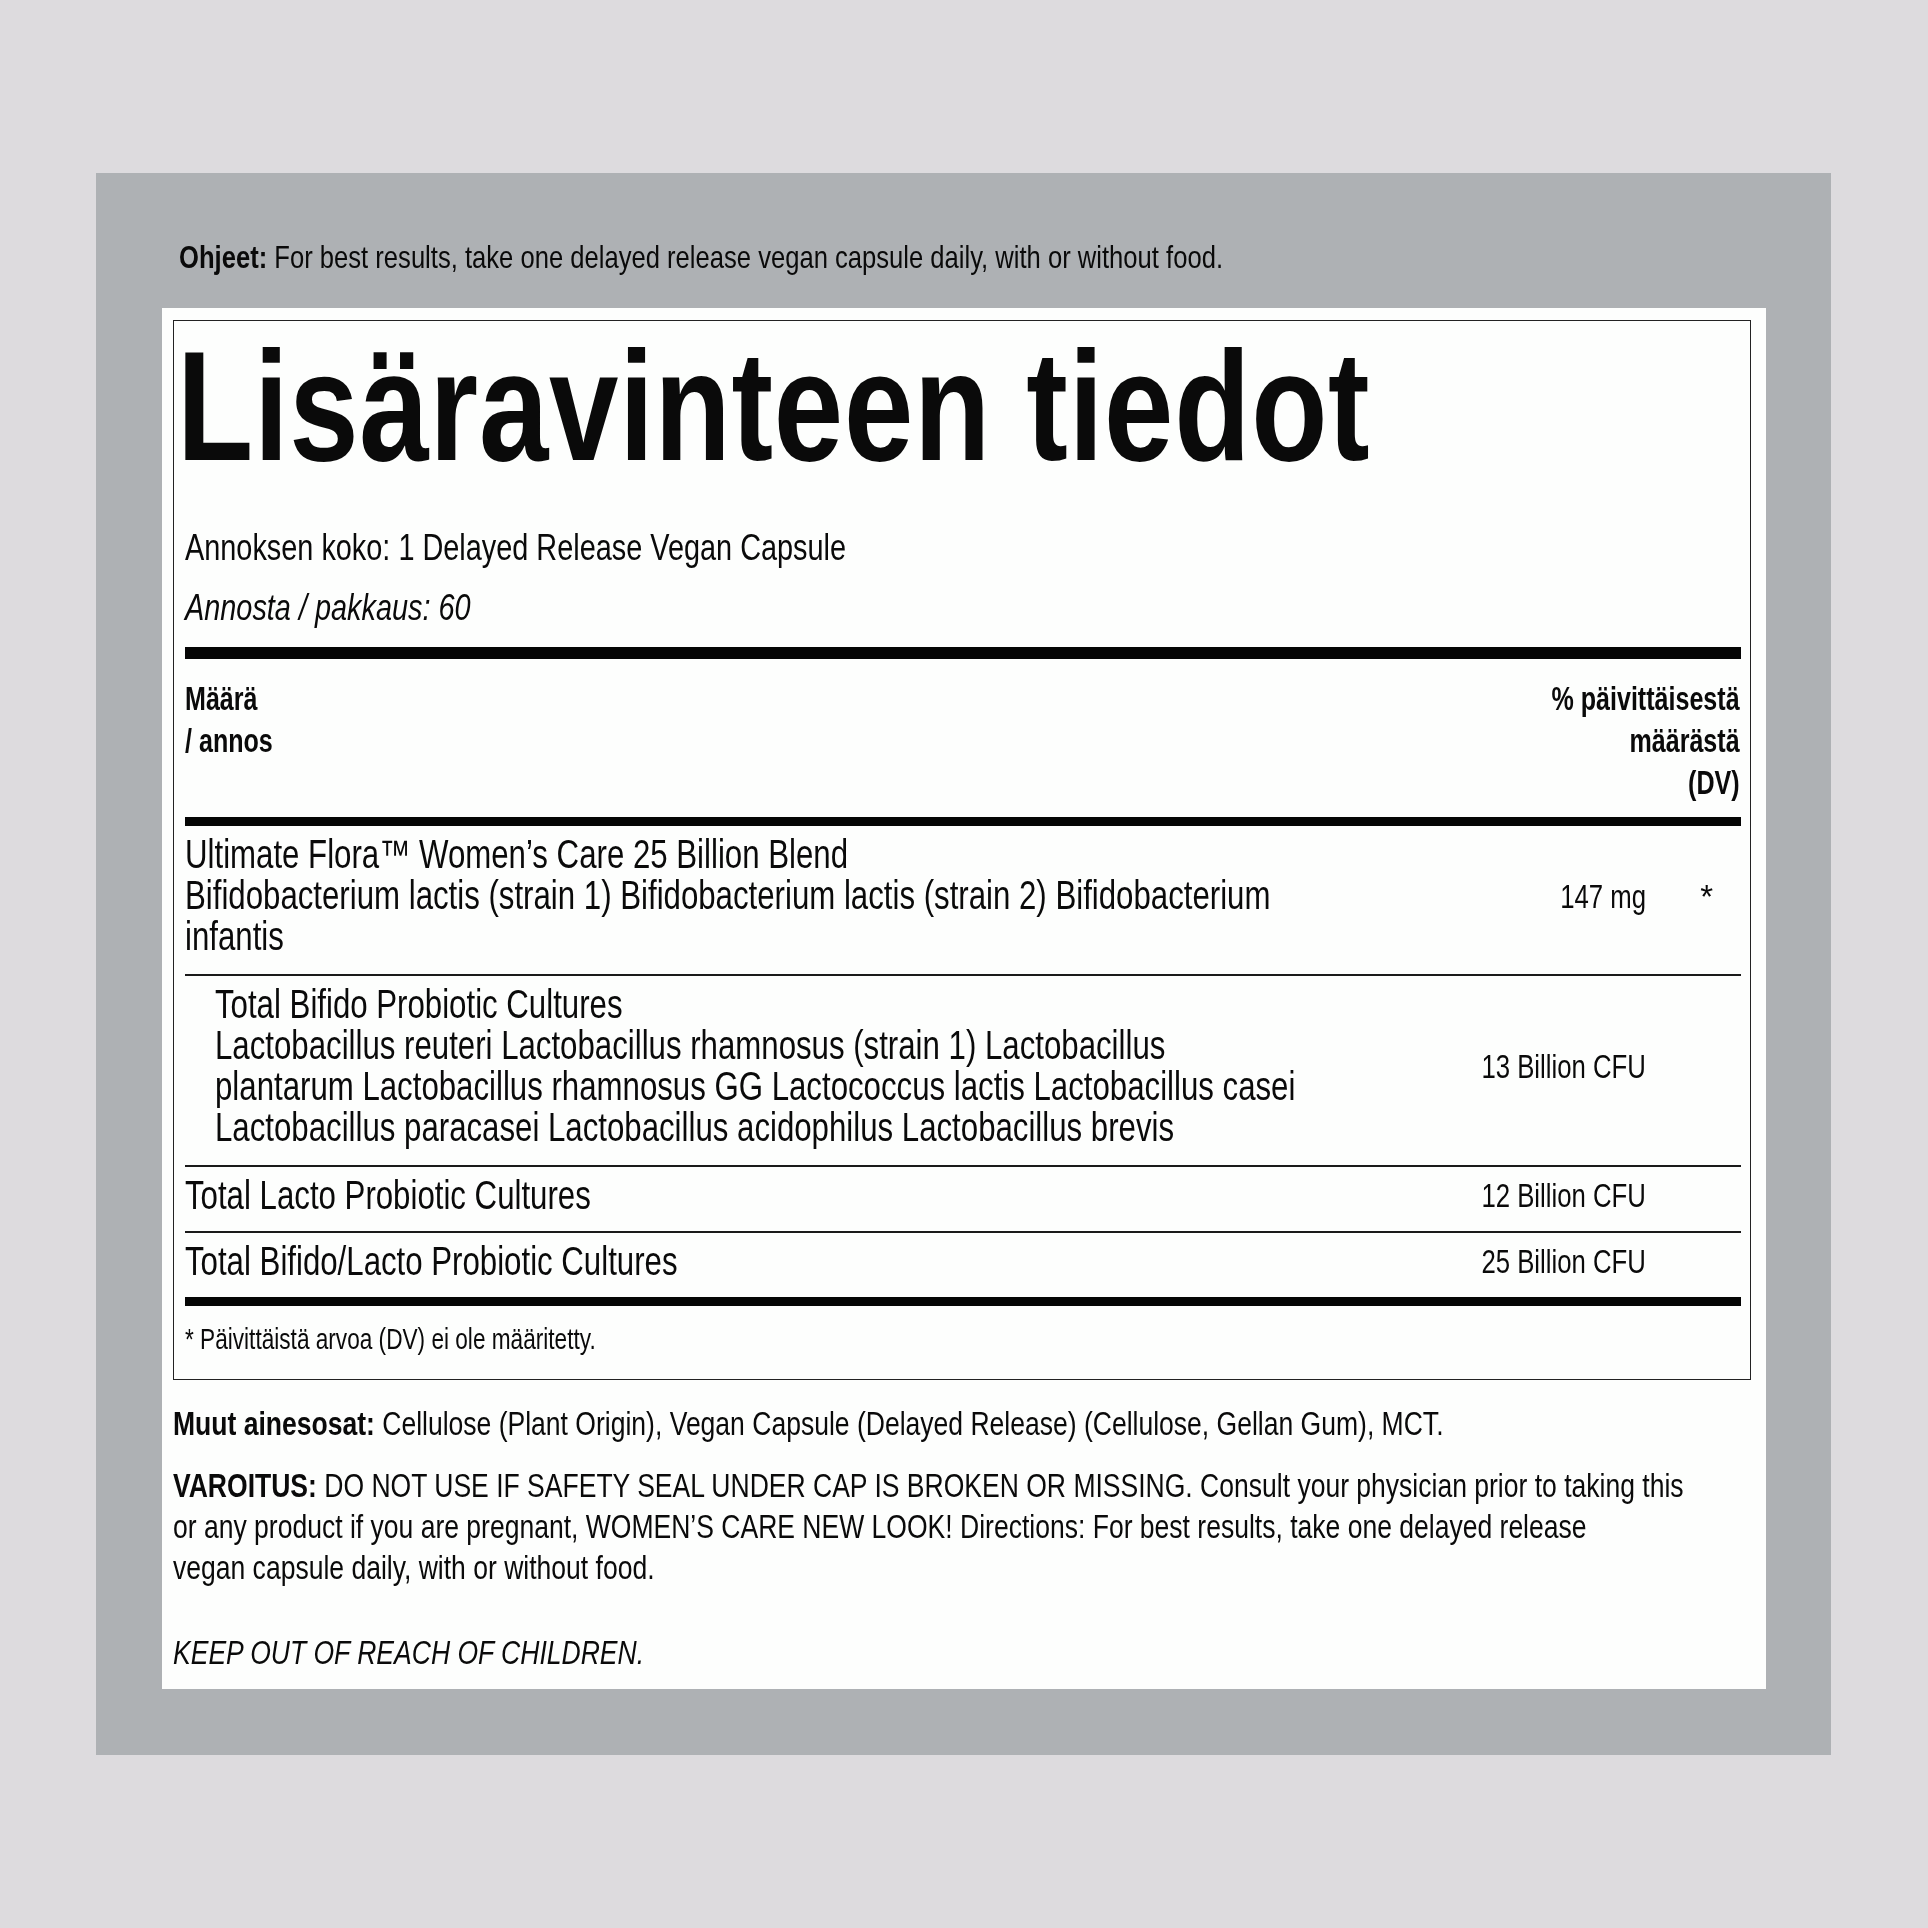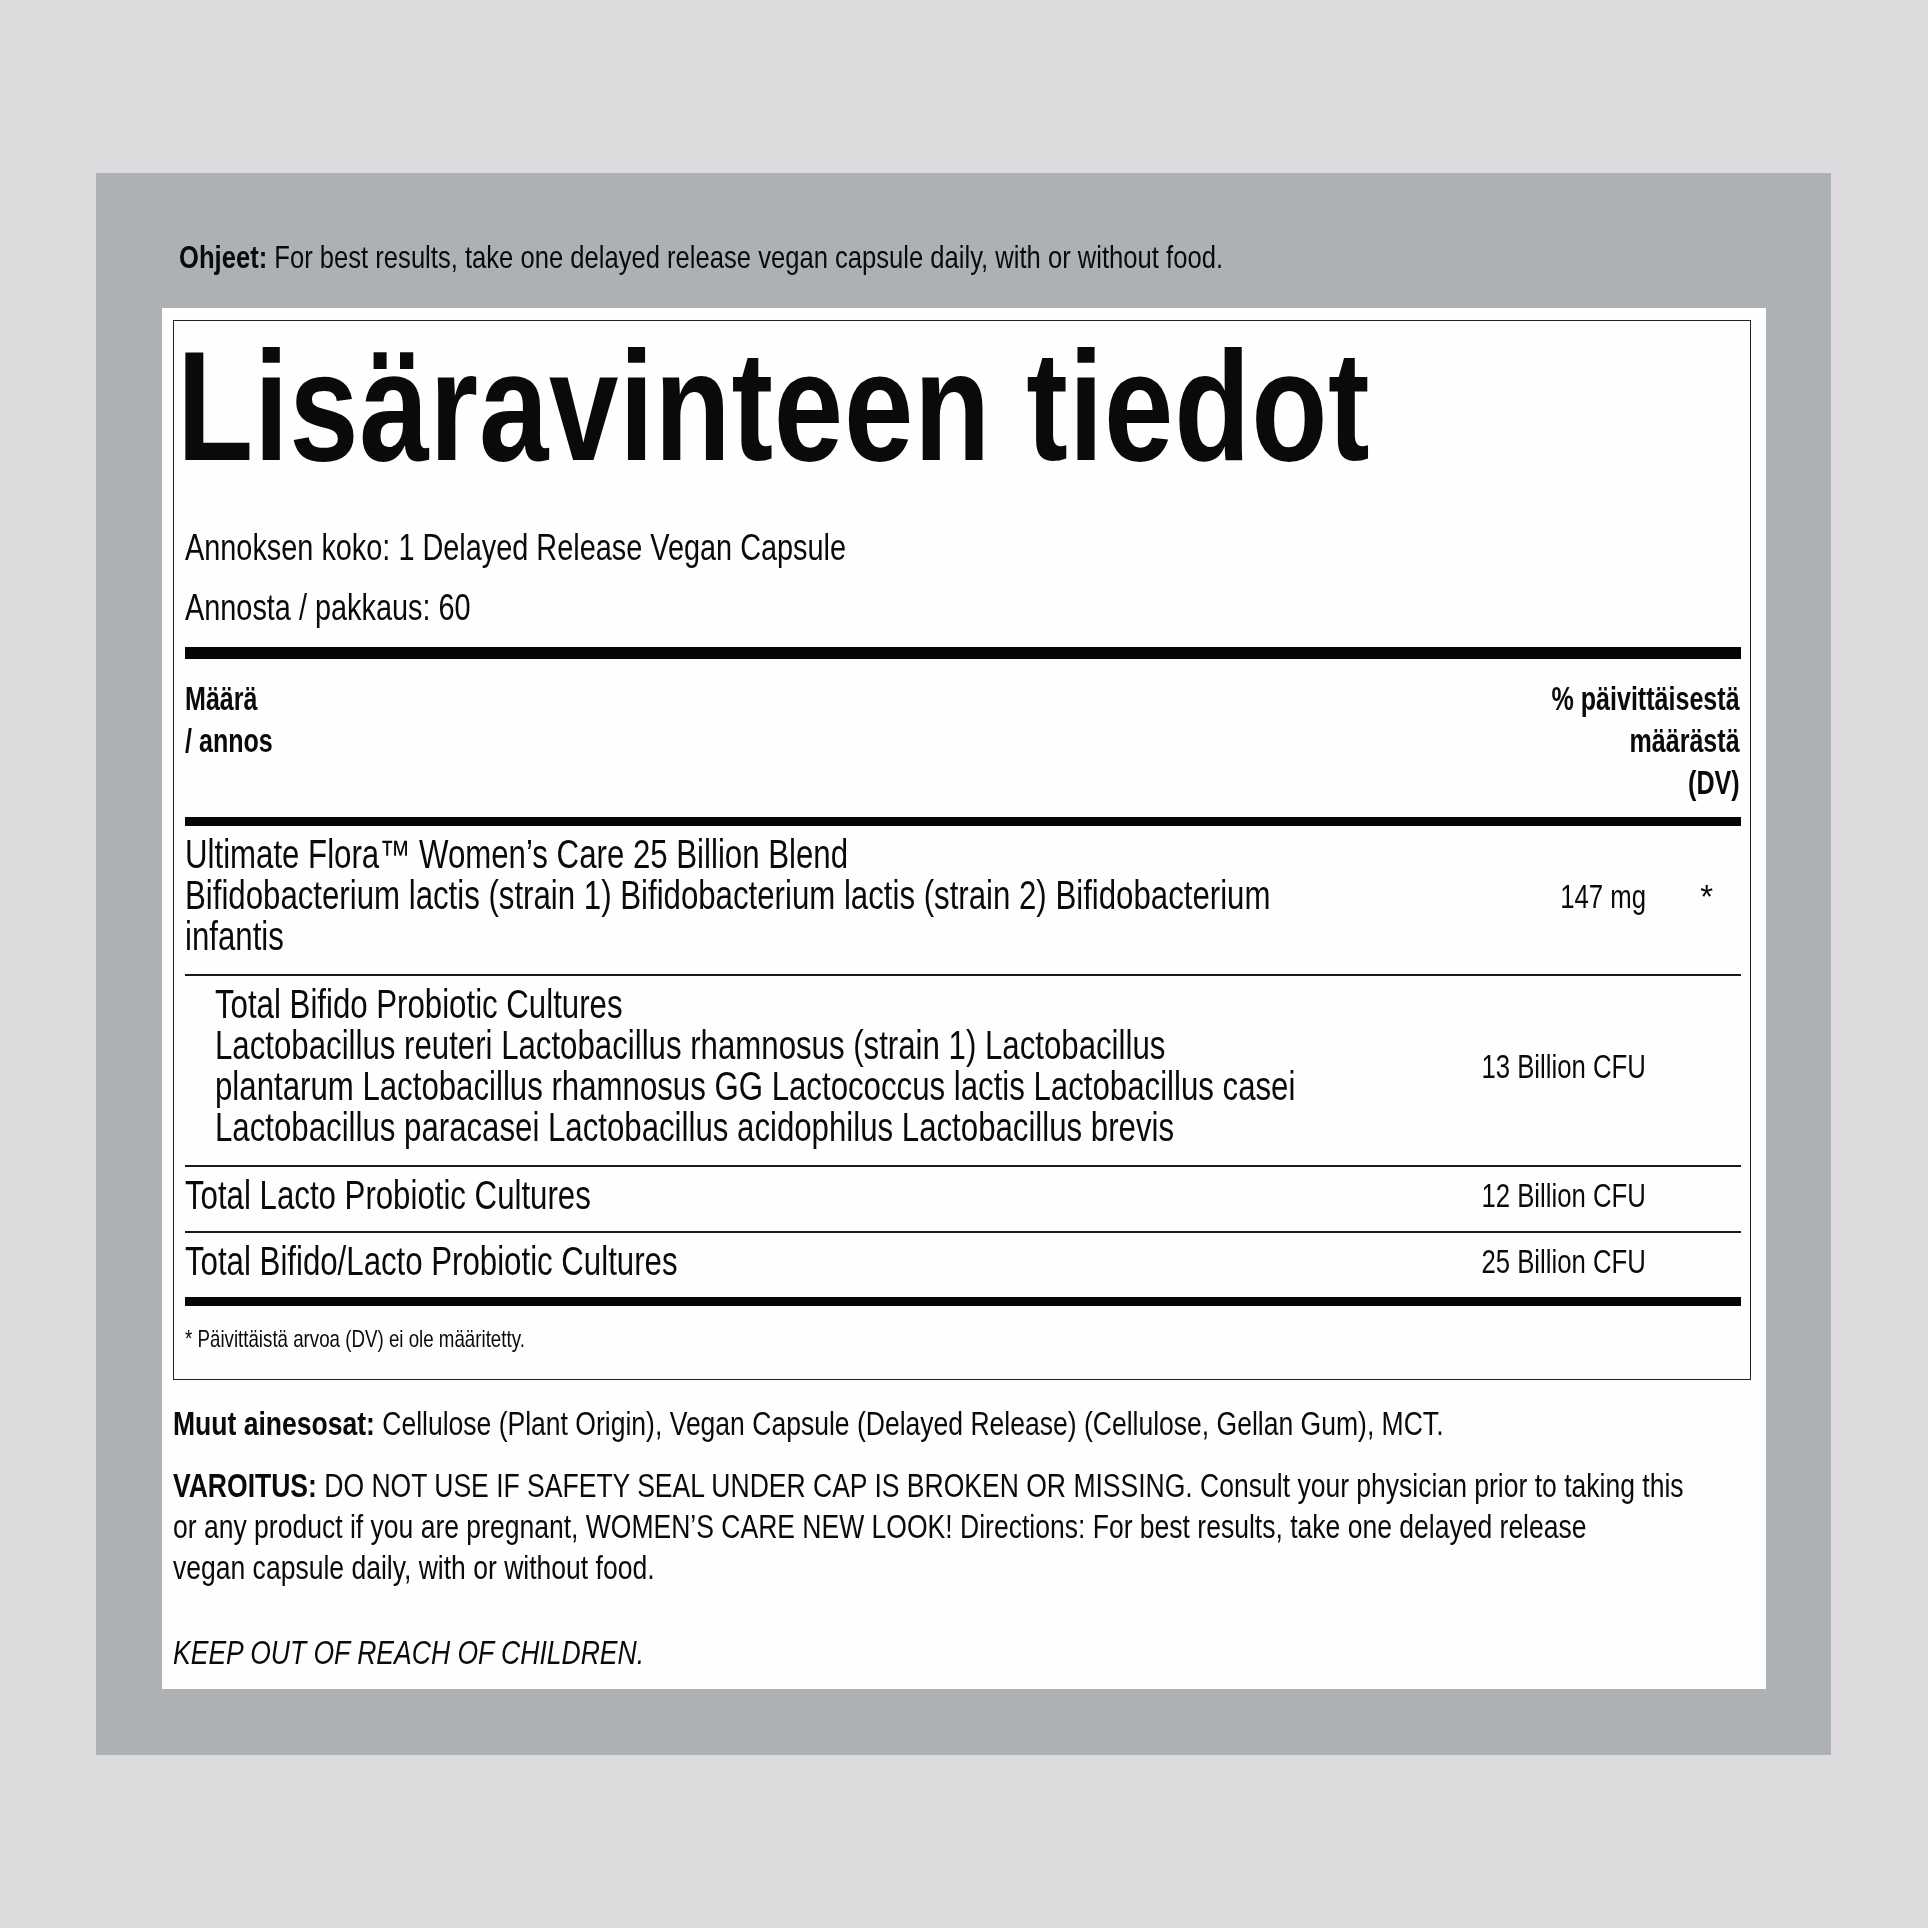--- a/index.html
+++ b/index.html
@@ -45,21 +45,21 @@
     font-weight: bold;
     letter-spacing: 0.9px;
   }
   .title .cond { transform: scaleX(0.80); }
   .serving { left: 185px; font-size: 37px; line-height: 43px; }
   .bar { position: absolute; left: 185px; width: 1556px; background: #050505; }
   .rule { position: absolute; left: 185px; width: 1556px; height: 1.9px; background: #1a1a1a; }
   .hdr { font-size: 33px; line-height: 42px; font-weight: bold; text-decoration: underline; }
   .row-text { left: 185px; font-size: 40px; line-height: 41px; }
   .val { font-size: 33px; line-height: 41px; text-align: right; }
-  .footnote { left: 185px; top: 1324px; font-size: 24px; line-height: 30px; text-decoration: underline; }
+  .footnote { left: 185px; top: 1324px; font-size: 29px; line-height: 30px; text-decoration: underline; }
   .body-text { left: 173px; font-size: 34px; line-height: 41px; }
 </style>
 </head>
 <body>
 
 <div class="panel"></div>
 
 <div class="abs directions">
   <span class="cond" style="transform: scaleX(0.80);">
     <span class="bold">Ohjeet:</span><span> For best results, take one delayed release vegan capsule daily, with or without food.</span>
@@ -69,21 +69,21 @@
 <div class="white-box"></div>
 <div class="facts-box"></div>
 
 <div class="abs title">
   <span class="cond">Lisäravinteen tiedot</span>
 </div>
 
 <div class="abs serving" style="top:526px;">
   <span class="cond">Annoksen koko: 1 Delayed Release Vegan Capsule</span>
 </div>
-<div class="abs serving" style="top:586px;">
+<div class="abs serving" style="top:586px;font-style:italic;">
   <span class="cond">Annosta / pakkaus: 60</span>
 </div>
 
 <div class="bar" style="top:647px; height:12.2px;"></div>
 
 <div class="abs hdr" style="left:185px; top:678px;">
   <span class="cond" style="transform: scaleX(0.76);">
     <div>Määrä</div>
     <div>/ annos</div>
   </span>

